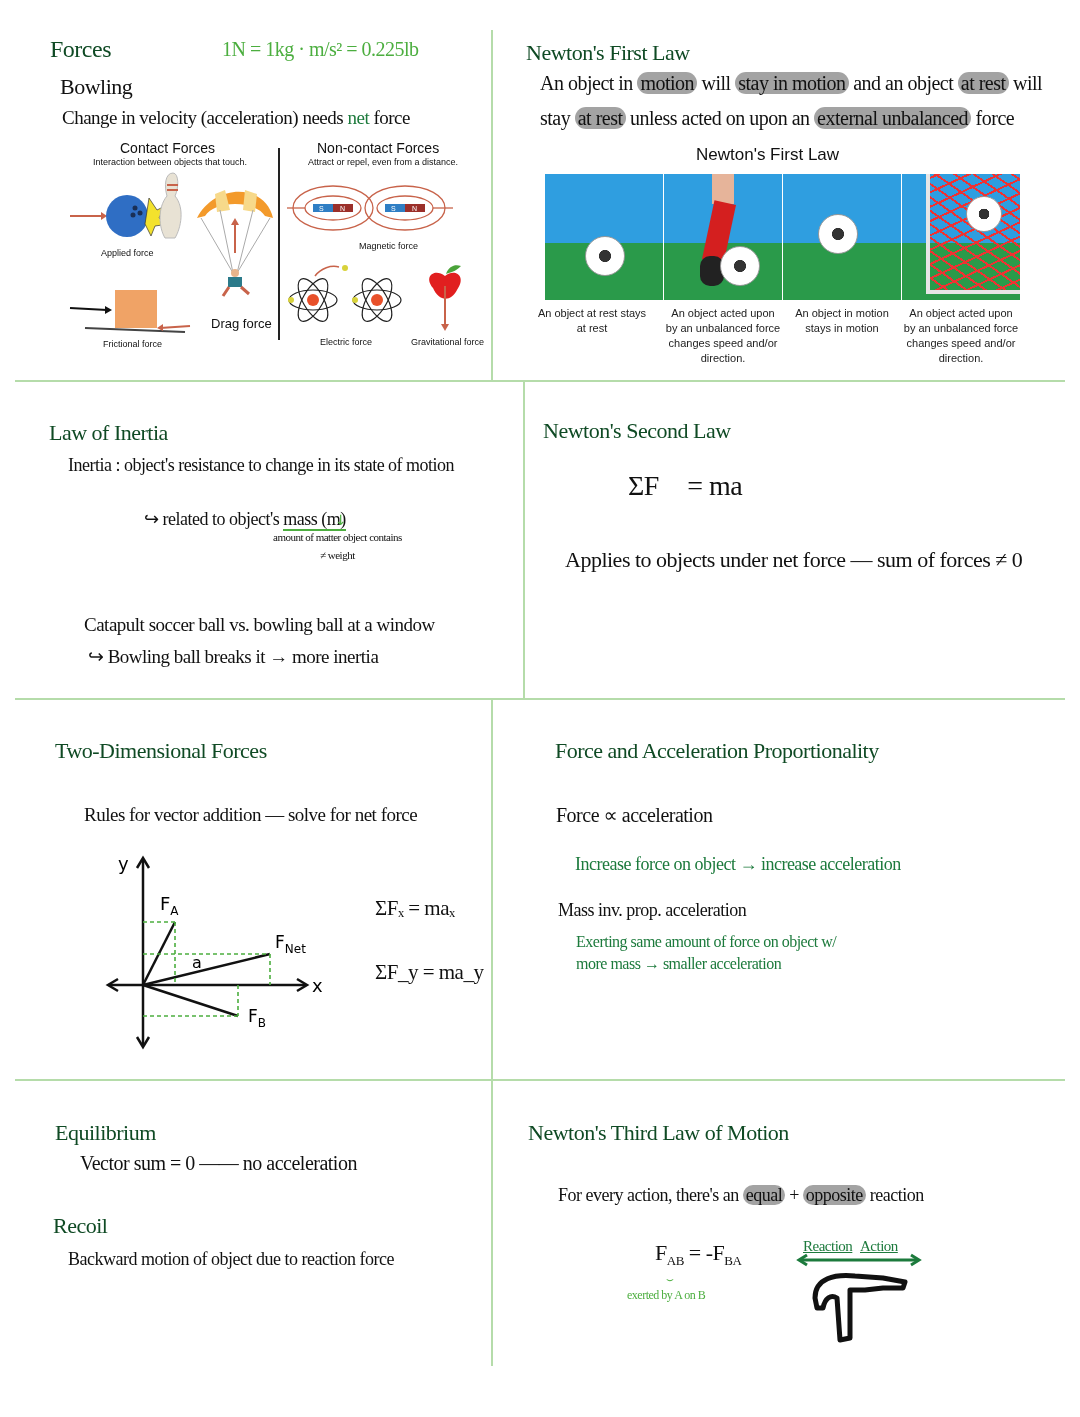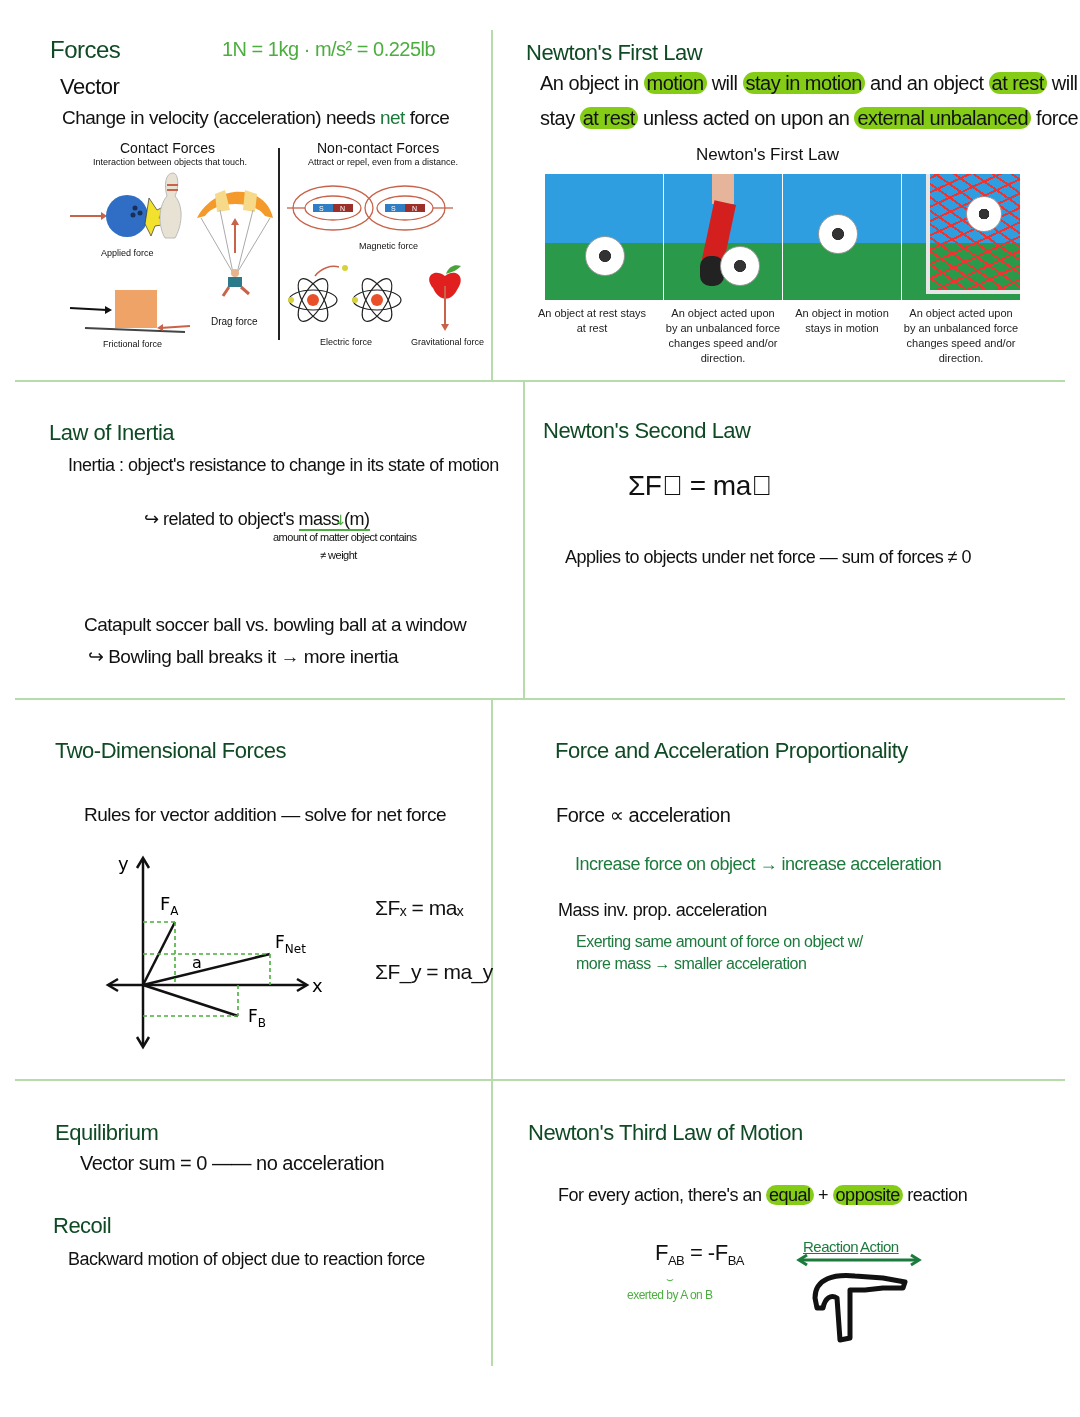--- a/index.html
+++ b/index.html
@@ -1,23 +1,23 @@
 <!DOCTYPE html>
 <html><head>
 <meta charset="utf-8">
 <style>
   html,body{margin:0;padding:0;background:#fff;}
   body{width:1080px;height:1417px;position:relative;overflow:hidden;font-family:"DejaVu Sans",sans-serif;color:#111;}
   .abs{position:absolute;}
-  .hand{font-family:Liberation Sans, sans-serif;letter-spacing:-0.5px;}
+  .hand{font-family:Liberation Serif, serif;letter-spacing:-0.5px;}
   .title{color:#0f4a24;font-size:22px;}
   .body-text{font-size:21px;color:#111;}
   .green{color:#1c7a3c;}
   .lightgreen{color:#4cae3f;}
-  .hl{background:#84cc16;border-radius:12px;padding:0 3px;}
+  .hl{background:#a3a3a3;border-radius:12px;padding:0 3px;}
   .line-h{position:absolute;height:2px;background:#b5dcaa;}
   .line-v{position:absolute;width:2px;background:#b5dcaa;}
   .img-title{font-family:"Liberation Sans",sans-serif;}
   .cap{font-family:"Liberation Sans",sans-serif;font-size:11px;color:#222;text-align:center;line-height:15px;}
   .panel{position:absolute;top:174px;height:126px;width:118px;overflow:hidden;background:linear-gradient(#2f9ee0 0 55%, #2a9a4a 55% 100%);}
   .ball{position:absolute;width:38px;height:38px;border-radius:50%;background:radial-gradient(circle at 50% 50%, #333 0 22%, #fff 23% 100%);border:1px solid #999;}
 </style>
 </head>
 <body>
 
@@ -25,21 +25,21 @@
 <div class="line-h" style="left:15px;top:380px;width:1050px;"></div>
 <div class="line-v" style="left:523px;top:382px;height:316px;"></div>
 <div class="line-h" style="left:15px;top:698px;width:1050px;"></div>
 <div class="line-v" style="left:491px;top:700px;height:380px;"></div>
 <div class="line-h" style="left:15px;top:1079px;width:1050px;"></div>
 <div class="line-v" style="left:491px;top:1081px;height:285px;"></div>
 
 <section>
   <div class="abs hand title" style="left:50px;top:36px;font-size:24px;">Forces</div>
   <div class="abs hand lightgreen" style="left:222px;top:38px;font-size:20px;">1N = 1kg · m/s² = 0.225lb</div>
-  <div class="abs hand body-text" style="left:60px;top:74px;font-size:22px;">Vector</div>
+  <div class="abs hand body-text" style="left:60px;top:74px;font-size:22px;">Bowling</div>
   <div class="abs hand body-text" style="left:62px;top:107px;font-size:19px;">
     <span>Change in velocity (acceleration) needs </span><span class="green">net</span><span> force</span>
   </div>
 
   <div class="abs" style="left:65px;top:138px;width:425px;height:215px;">
     <div class="abs img-title" style="left:55px;top:2px;font-size:14px;">Contact Forces</div>
     <div class="abs img-title" style="left:28px;top:19px;font-size:9px;">Interaction between objects that touch.</div>
     <div class="abs img-title" style="left:252px;top:2px;font-size:14px;">Non-contact Forces</div>
     <div class="abs img-title" style="left:243px;top:19px;font-size:9px;">Attract or repel, even from a distance.</div>
     <div class="abs" style="left:213px;top:10px;width:2px;height:192px;background:#222;"></div>
@@ -68,21 +68,21 @@
       <rect x="163" y="109" width="14" height="10" fill="#2b7a8a"></rect>
       <path d="M164 119 L 158 128 M176 119 L 184 126" stroke="#c8634a" stroke-width="3"></path>
       <line x1="5" y1="140" x2="42" y2="142" stroke="#111" stroke-width="2"></line>
         <polygon points="40,138 47,142 40,146" fill="#111"></polygon>
       <rect x="50" y="122" width="42" height="38" fill="#f0a366"></rect>
       <line x1="20" y1="160" x2="120" y2="164" stroke="#444" stroke-width="2"></line>
       <line x1="95" y1="160" x2="125" y2="158" stroke="#c8634a" stroke-width="2"></line>
         <polygon points="98,156 92,160 98,163" fill="#c8634a"></polygon>
     </svg>
     <div class="abs img-title" style="left:36px;top:110px;font-size:9px;">Applied force</div>
-    <div class="abs img-title" style="left:146px;top:178px;font-size:10px;">Drag force</div>
+    <div class="abs img-title" style="left:146px;top:178px;font-size:13px;">Drag force</div>
     <div class="abs img-title" style="left:38px;top:201px;font-size:9px;">Frictional force</div>
 
     <svg class="abs" style="left:218px;top:30px;" width="205" height="175">
       <g fill="none" stroke="#c8634a" stroke-width="1.3">
         <ellipse cx="50" cy="40" rx="28" ry="12"></ellipse>
           <ellipse cx="50" cy="40" rx="40" ry="22"></ellipse>
         <ellipse cx="122" cy="40" rx="28" ry="12"></ellipse>
           <ellipse cx="122" cy="40" rx="40" ry="22"></ellipse>
         <line x1="4" y1="40" x2="22" y2="40"></line>
           <line x1="150" y1="40" x2="170" y2="40"></line>
@@ -162,21 +162,21 @@
   <div class="abs lightgreen" style="left:335px;top:512px;font-size:14px;">↓</div>
   <div class="abs hand" style="left:273px;top:531px;font-size:11px;">amount of matter object contains</div>
   <div class="abs hand" style="left:320px;top:549px;font-size:11px;">≠ weight</div>
   <div class="abs hand body-text" style="left:84px;top:614px;font-size:19px;white-space:nowrap;">Catapult soccer ball vs. bowling ball at a window</div>
   <div class="abs hand body-text" style="left:88px;top:645px;font-size:19px;white-space:nowrap;">↪ Bowling ball breaks it → more inertia</div>
 </section>
 
 <section>
   <div class="abs hand title" style="left:543px;top:418px;">Newton's Second Law</div>
   <div class="abs hand" style="left:628px;top:470px;font-size:28px;">ΣF⃗ = ma⃗</div>
-  <div class="abs hand body-text" style="left:565px;top:547px;font-size:18px;white-space:nowrap;">Applies to objects under net force — sum of forces ≠ 0</div>
+  <div class="abs hand body-text" style="left:565px;top:547px;font-size:22px;white-space:nowrap;">Applies to objects under net force — sum of forces ≠ 0</div>
 </section>
 
 <section>
   <div class="abs hand title" style="left:55px;top:738px;">Two-Dimensional Forces</div>
   <div class="abs hand body-text" style="left:84px;top:804px;font-size:19px;white-space:nowrap;">Rules for vector addition — solve for net force</div>
 
   <svg class="abs" style="left:100px;top:850px;" width="240" height="200">
     <g stroke="#111" stroke-width="2.5" fill="none">
       <line x1="43" y1="10" x2="43" y2="195"></line>
       <polyline points="37,18 43,8 49,18"></polyline>

